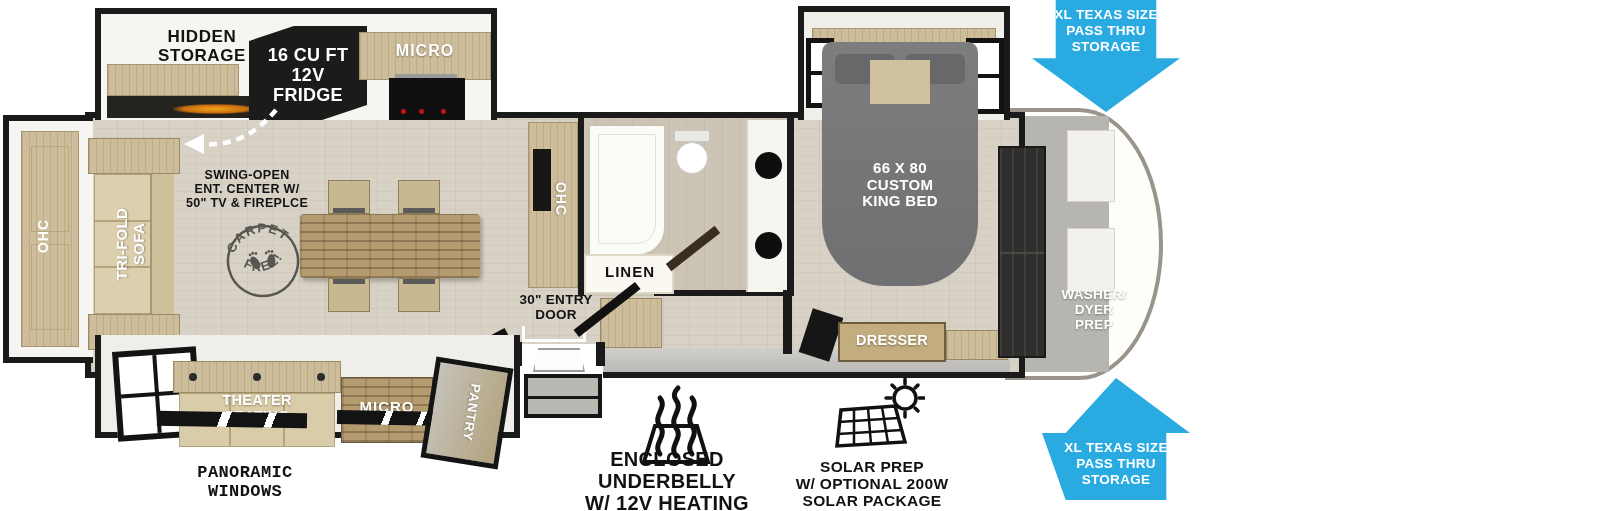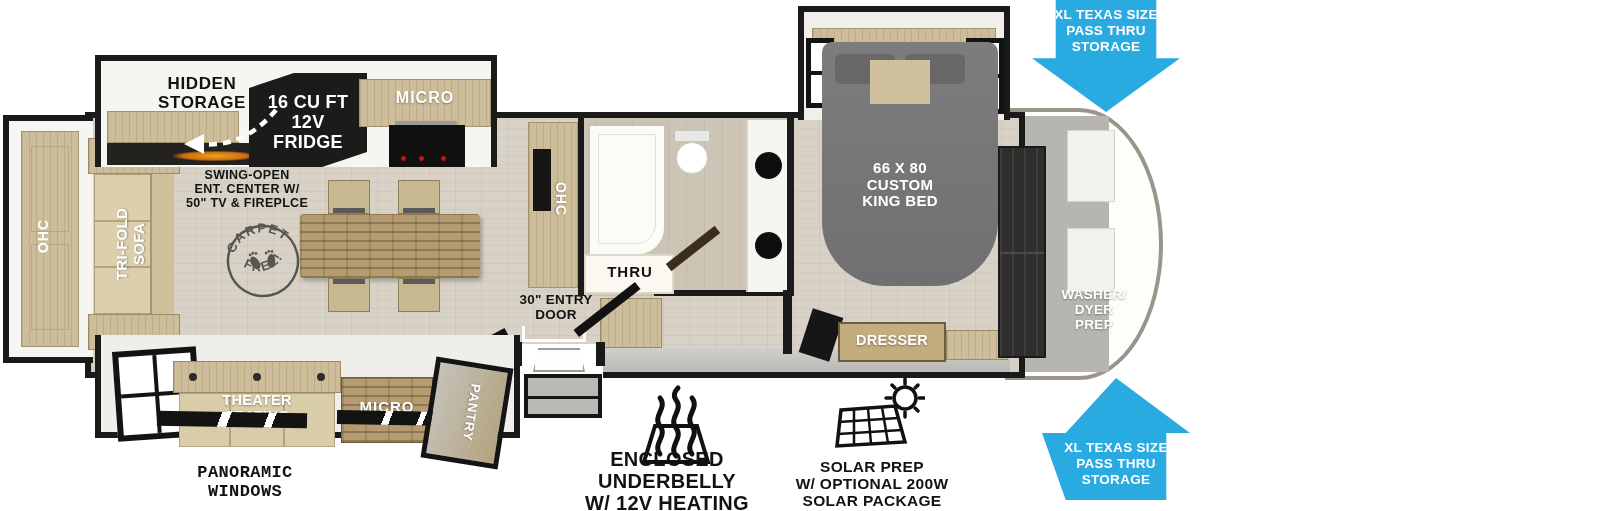--- a/index.html
+++ b/index.html
@@ -61,21 +61,21 @@
     <div class="abs wood" style="left:0;top:0;width:100%;height:36px;border:1px solid #9b8b63;"></div>
     <div class="abs wood" style="left:0;bottom:0;width:100%;height:36px;border:1px solid #9b8b63;"></div>
     <div class="abs" style="left:6px;top:36px;width:80px;height:140px;background:#dbcfae;border:1px solid #b3a47d;"></div>
     <div class="abs" style="left:6px;top:82px;width:80px;height:2px;background:#b3a47d;"></div>
     <div class="abs" style="left:6px;top:128px;width:80px;height:2px;background:#b3a47d;"></div>
     <div class="abs" style="left:62px;top:36px;width:24px;height:140px;background:#cfc09c;border-left:2px solid #a7976f;"></div>
     <div class="lbl w rot-90 shadow" style="left:-14px;top:86px;width:120px;height:40px;font-size:15px;">TRI-FOLD
 SOFA</div>
   </div>
 
-  <div class="abs slide" style="left:95px;top:8px;width:402px;height:112px;border-bottom:none;margin-top:47px;">
+  <div class="abs slide" style="left:95px;top:8px;width:402px;height:112px;border-bottom:none;">
     <div class="lbl blk" style="left:28px;top:14px;width:146px;font-size:17px;letter-spacing:.6px;">HIDDEN
 STORAGE</div>
     <div class="abs wood" style="left:6px;top:50px;width:132px;height:32px;border:1px solid #a5956e;"></div>
     <div class="abs" style="left:6px;top:82px;width:192px;height:22px;background:#23221f;">
       <div class="abs" style="left:66px;top:8px;width:84px;height:10px;background:radial-gradient(ellipse at center,#f0a419 0%,#c96e10 55%,transparent 75%);"></div>
     </div>
     <div class="abs" style="left:148px;top:12px;width:118px;height:94px;background:#1b1b1a;clip-path:polygon(0 16%,38% 0,100% 0,100% 84%,62% 100%,0 100%);"></div>
     <div class="lbl w" style="left:150px;top:32px;width:114px;font-size:18px;">16 CU FT
 12V
 FRIDGE</div>
@@ -147,21 +147,21 @@
 
   <div class="abs" style="left:578px;top:118px;width:216px;height:178px;background:#ccc5b6;
               background-image:repeating-linear-gradient(90deg,rgba(110,95,70,.10) 0 1px,transparent 1px 18px);">
     <div class="abs wall" style="left:0;top:0;width:6px;height:178px;"></div>
     <div class="abs wall" style="right:0;top:0;width:7px;height:178px;"></div>
     <div class="abs wall" style="left:76px;bottom:0;right:0;height:6px;"></div>
     <div class="abs" style="left:10px;top:6px;width:78px;height:132px;background:#fbfbf8;border:2px solid #c9c2b3;border-radius:0 0 28px 0;">
       <div class="abs" style="left:8px;top:8px;right:8px;bottom:10px;border:1px solid #e3e0d6;border-radius:0 0 20px 0;"></div>
     </div>
     <div class="abs" style="left:6px;top:136px;width:90px;height:40px;background:#faf8f1;border:2px solid #ddd8c8;"></div>
-    <div class="lbl blk" style="left:8px;top:146px;width:88px;font-size:15px;letter-spacing:1px;">THRU</div>
+    <div class="lbl blk" style="left:8px;top:146px;width:88px;font-size:15px;letter-spacing:1px;">LINEN</div>
     <div class="abs" style="left:96px;top:12px;width:36px;height:46px;">
       <div class="abs" style="left:0;top:0;width:36px;height:12px;background:#e8e8e5;border:1px solid #c5c5c0;"></div>
       <div class="abs" style="left:2px;top:12px;width:32px;height:32px;background:#fff;border:1px solid #ccccc6;border-radius:50%;"></div>
     </div>
     <div class="abs" style="left:168px;top:2px;width:41px;height:172px;background:#f6f5f0;border-left:2px solid #d8d3c5;">
       <div class="abs" style="left:7px;top:32px;width:27px;height:27px;border-radius:50%;background:#0e0e0e;"></div>
       <div class="abs" style="left:7px;top:112px;width:27px;height:27px;border-radius:50%;background:#0e0e0e;"></div>
     </div>
     <div class="abs" style="left:84px;top:126px;width:62px;height:9px;background:#3a2d20;transform:rotate(-38deg);"></div>
   </div>
@@ -185,21 +185,21 @@
   <div class="abs slide" style="left:798px;top:6px;width:212px;height:114px;border-bottom:none;background:#f1efe9;">
     <div class="abs wood" style="left:8px;top:16px;width:184px;height:26px;border:1px solid #a5956e;"></div>
     <div class="abs win" style="left:2px;top:26px;width:28px;height:70px;">
         <div class="bar-h"></div>
       </div>
     <div class="abs win" style="left:162px;top:26px;width:38px;height:76px;">
         <div class="bar-h"></div>
       </div>
   </div>
 
-  <div class="abs" style="left:822px;top:42px;width:176px;height:244px;background:linear-gradient(#7d7d80,#707073);border-radius:10px 10px 64px 64px;">
+  <div class="abs" style="left:822px;top:42px;width:156px;height:244px;background:linear-gradient(#7d7d80,#707073);border-radius:10px 10px 64px 64px;">
     <div class="abs" style="left:13px;top:12px;width:60px;height:30px;background:#68686b;border-radius:6px;"></div>
     <div class="abs" style="left:83px;top:12px;width:60px;height:30px;background:#68686b;border-radius:6px;"></div>
     <div class="abs" style="left:48px;top:18px;width:60px;height:44px;background:#cfc19d;"></div>
     <div class="lbl w" style="left:0;top:118px;width:156px;font-size:15px;">66 X 80
 CUSTOM
 KING BED</div>
   </div>
 
   <div class="abs" style="left:805px;top:312px;width:32px;height:46px;background:#161616;transform:rotate(18deg);"></div>
   <div class="abs" style="left:838px;top:322px;width:108px;height:40px;background:#c3ac7e;border:2px solid #6d5c3e;"></div>

